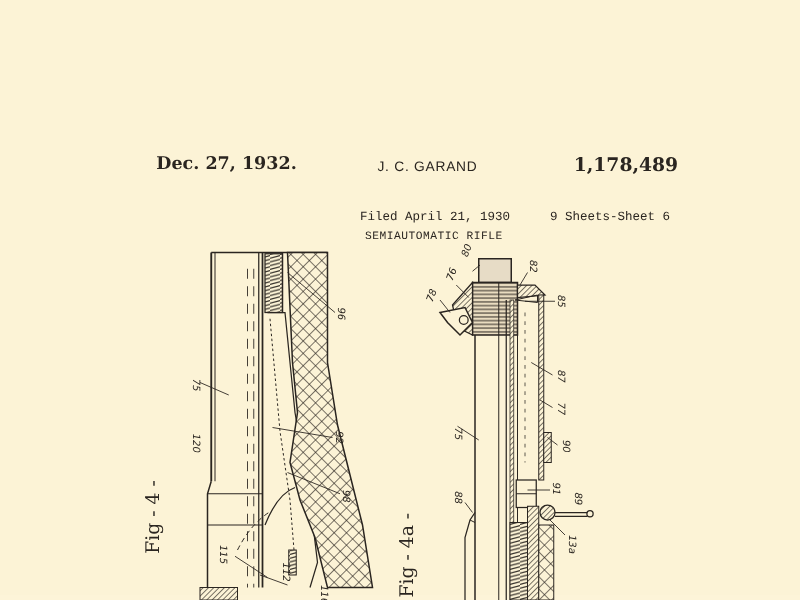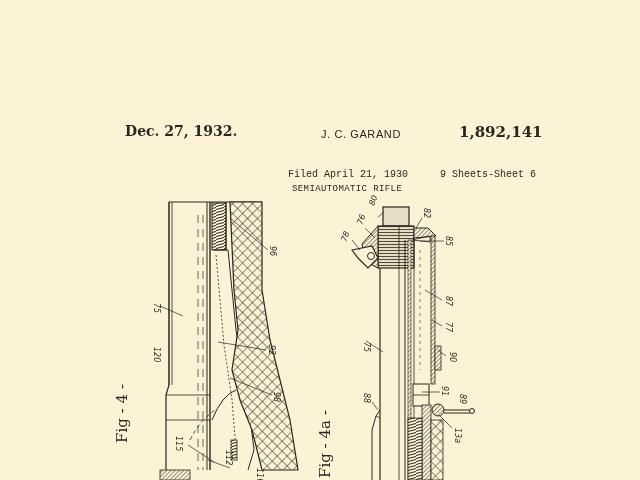--- a/index.html
+++ b/index.html
@@ -10,21 +10,21 @@
       font-family: "Liberation Serif", serif;
       color: #2b2620;
     }
     .page { position: absolute; left: 0; top: 0; width: 640px; height: 476px; background: #fcf3d6; }
     .hdr-date {
       position: absolute; left: 125px; top: 123px;
       font-family: "DejaVu Serif", serif; font-weight: bold; font-size: 14px; color: #2a2520;
     }
     .hdr-inventor {
       position: absolute; left: 302px; top: 128px;
-      font-family: "Liberation Sans", sans-serif; font-size: 11px; letter-spacing: 0.6px; color: #2a2520; margin-left: 19px;
+      font-family: "Liberation Sans", sans-serif; font-size: 11px; letter-spacing: 0.6px; color: #2a2520;
     }
     .hdr-number {
       position: absolute; left: 459px; top: 123px;
       font-family: "DejaVu Serif", serif; font-weight: bold; font-size: 15px; color: #2a2520;
     }
     .hdr-title {
       position: absolute; left: 292px; top: 152px;
       font-family: "Liberation Mono", monospace; font-size: 9px; letter-spacing: 0.4px; color: #2a2520; margin-top: 32px;
     }
     .hdr-filed {
@@ -39,21 +39,21 @@
     .ref { font-family: "DejaVu Sans", sans-serif; font-style: italic; font-size: 8px; fill: #2a2520; }
     .figlbl { font-family: "DejaVu Serif", serif; font-size: 15px; fill: #2a2520; }
   </style>
 </head>
 <body>
 
 <div class="page">
 
   <div class="hdr-date">Dec. 27, 1932.</div>
   <div class="hdr-inventor">J. C. GARAND</div>
-  <div class="hdr-number">1,892,141</div>
+  <div class="hdr-number">1,178,489</div>
   <div class="hdr-title">SEMIAUTOMATIC RIFLE</div>
   <div class="hdr-filed">Filed April 21, 1930</div>
   <div class="hdr-sheets">9 Sheets-Sheet 6</div>
 
   <svg class="drawing" width="640" height="480" viewBox="0 0 640 480">
     <defs>
       <pattern id="xhatch" width="7" height="7" patternUnits="userSpaceOnUse" patternTransform="rotate(45)">
         <rect width="7" height="7" fill="#fcf3d6"></rect>
         <line x1="0" y1="0" x2="0" y2="7" stroke="#2a2520" stroke-width="1"></line>
         <line x1="0" y1="0" x2="7" y2="0" stroke="#2a2520" stroke-width="1"></line>

